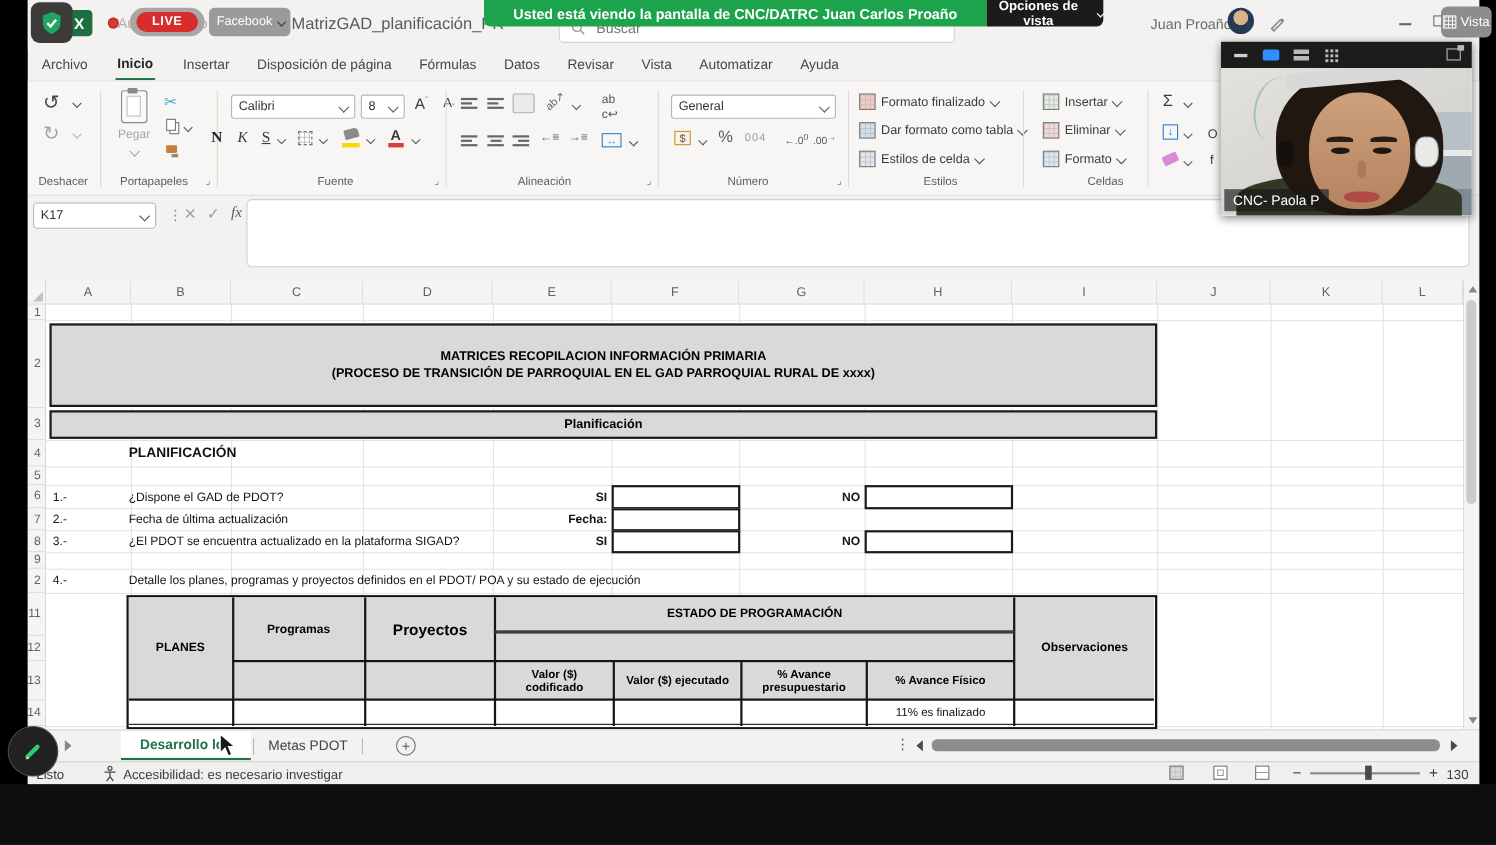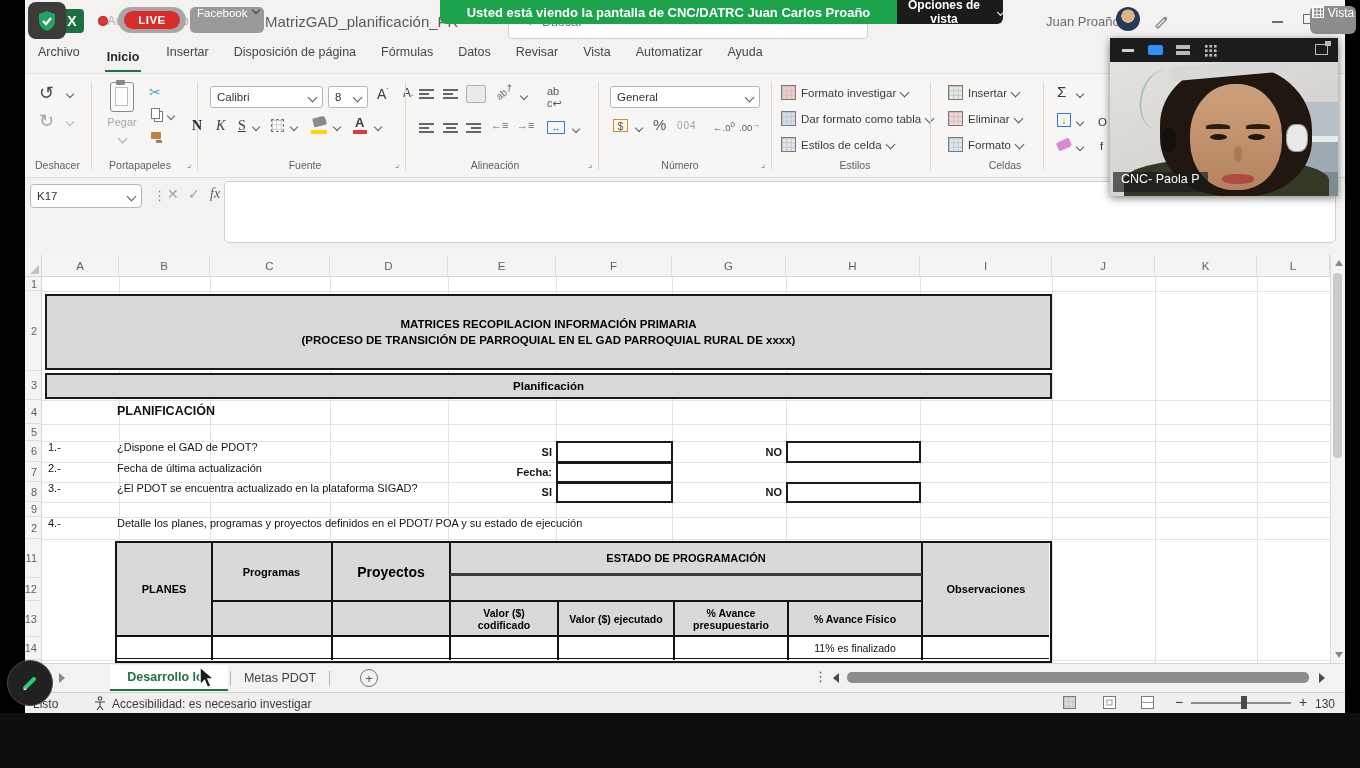--- a/index.html
+++ b/index.html
@@ -1,19 +1,19 @@
 <!DOCTYPE html>
 <html><head>
 <meta charset="utf-8">
 <style>
   html,body{margin:0;padding:0}
   body{width:1360px;height:768px;background:#000;font-family:"Liberation Sans",sans-serif;position:relative;overflow:hidden}
   .abs{position:absolute;box-sizing:border-box}
   .c{display:flex;align-items:center;justify-content:center;text-align:center}
-  .l{display:flex;align-items:flex-start}
+  .l{display:flex;align-items:center}
   .r{display:flex;align-items:center;justify-content:flex-end;text-align:right}
   .b{font-weight:bold}
   .t11{font-size:11px;color:#141414}
   .gl{background:#e4e3e2}
   .gray-cell{background:#d9d9d9;border:2px solid #1a1a1a}
   .inbox{border:2px solid #1a1a1a;background:#fff}
   .chev{width:6px;height:6px;border-right:1.5px solid #5a5a5a;border-bottom:1.5px solid #5a5a5a;transform:rotate(45deg);display:inline-block;flex:none}
   .chev-up{width:8px;height:8px;border-top:2px solid #9a9a9a;border-right:2px solid #9a9a9a;transform:rotate(-45deg);display:inline-block}
   .vdiv{width:1px;background:#ddd9d5}
   .glabel{font-size:10.5px;color:#605e5c;text-align:center;white-space:nowrap}
@@ -143,21 +143,21 @@
   <span class="abs" style="left:628px;top:42px;font-size:15px;color:#595959">%</span>
   <span class="abs" style="left:652px;top:46px;font-size:10px;color:#a09e9c;letter-spacing:1px">004</span>
   <span class="abs" style="left:688px;top:46px;font-size:9.5px;color:#595959">←.0<sup>0</sup></span>
   <span class="abs" style="left:714px;top:46px;font-size:9.5px;color:#595959">.00<sup>→</sup></span>
   <div class="abs glabel" style="left:600px;top:85px;width:110px">Número</div>
   <span class="abs launcher" style="left:736px;top:85px">⌟</span>
   <div class="abs vdiv" style="left:746px;top:8px;height:88px"></div>
 
   <div class="abs rbtn" style="left:756px;top:11px">
       <span class="xgrid" style="background-color:#f6c8c4"></span>
-      <span>Formato investigar</span>
+      <span>Formato finalizado</span>
       <span class="chev"></span>
     </div>
   <div class="abs rbtn" style="left:756px;top:37px">
       <span class="xgrid" style="background-color:#cfe0f4"></span>
       <span>Dar formato como tabla</span>
       <span class="chev"></span>
     </div>
   <div class="abs rbtn" style="left:756px;top:63px">
       <span class="xgrid" style="background-color:#e8e4f2"></span>
       <span>Estilos de celda</span>

